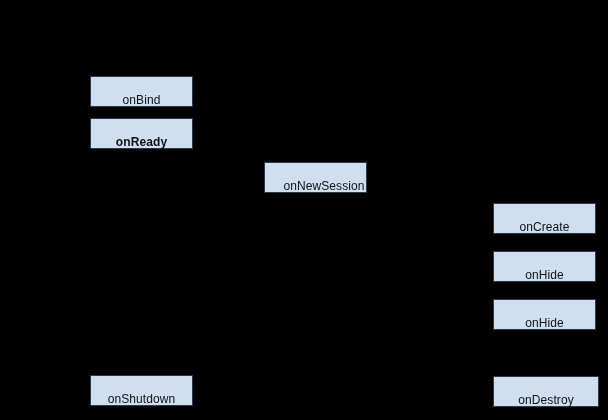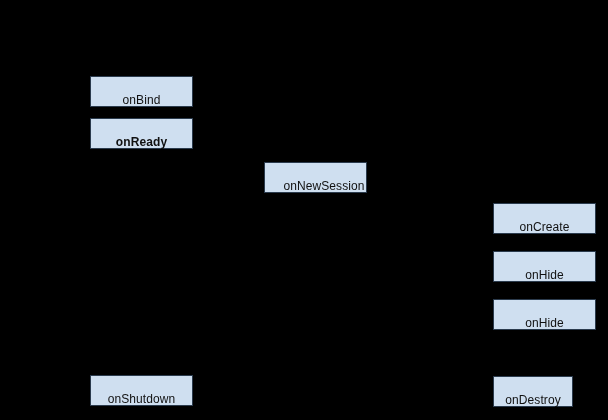--- a/index.html
+++ b/index.html
@@ -62,17 +62,17 @@
   </div>
 
   <div class="node" style="left:493px; top:299px; width:103px; height:31px;">
     <span>onHide</span>
   </div>
 
   <div class="node" style="left:90px; top:375px; width:103px; height:31px;">
     <span>onShutdown</span>
   </div>
 
-  <div class="node" style="left:493px; top:376px; width:80px; height:31px;">
+  <div class="node" style="left:493px; top:376px; width:106px; height:31px;">
     <span>onDestroy</span>
   </div>
 
 </div>
 
 </body></html>

